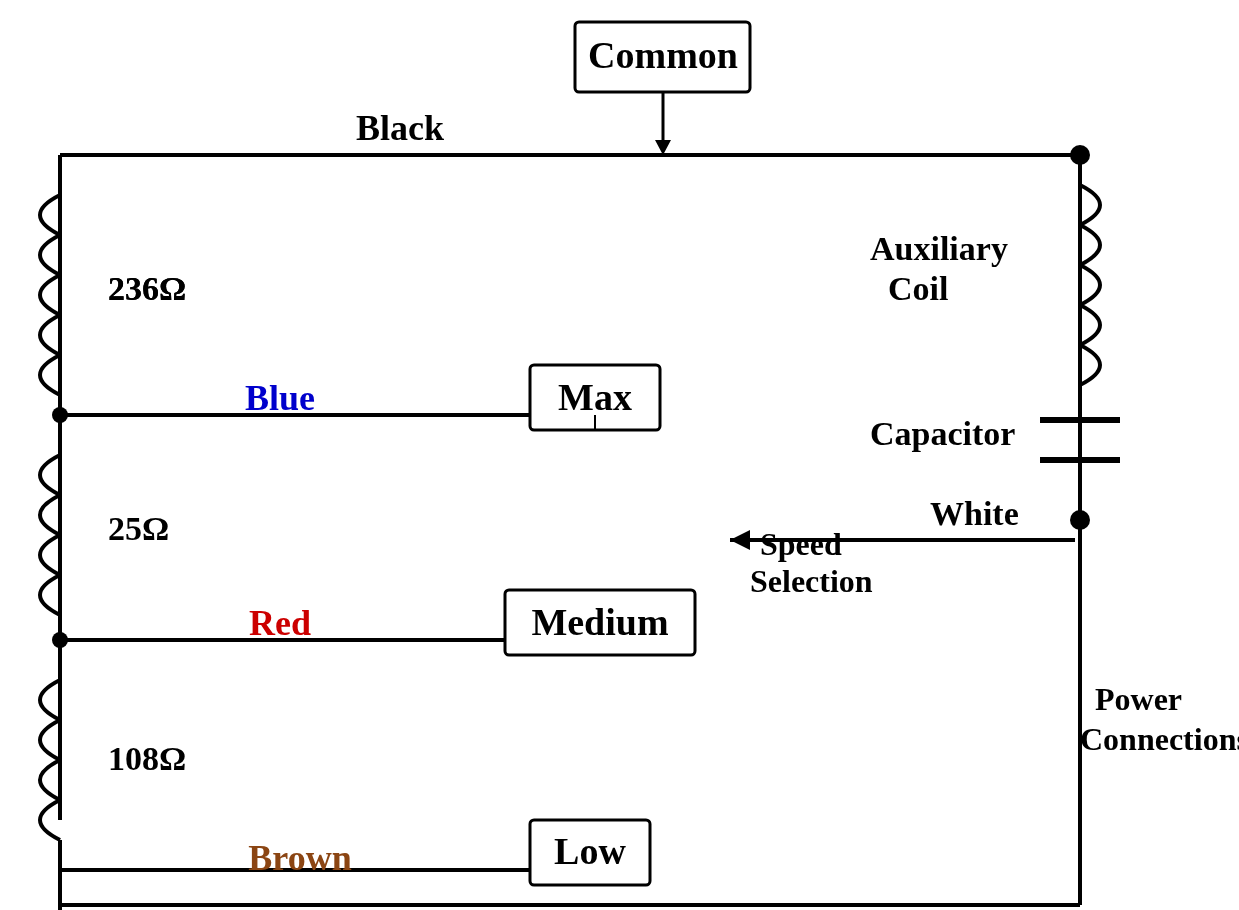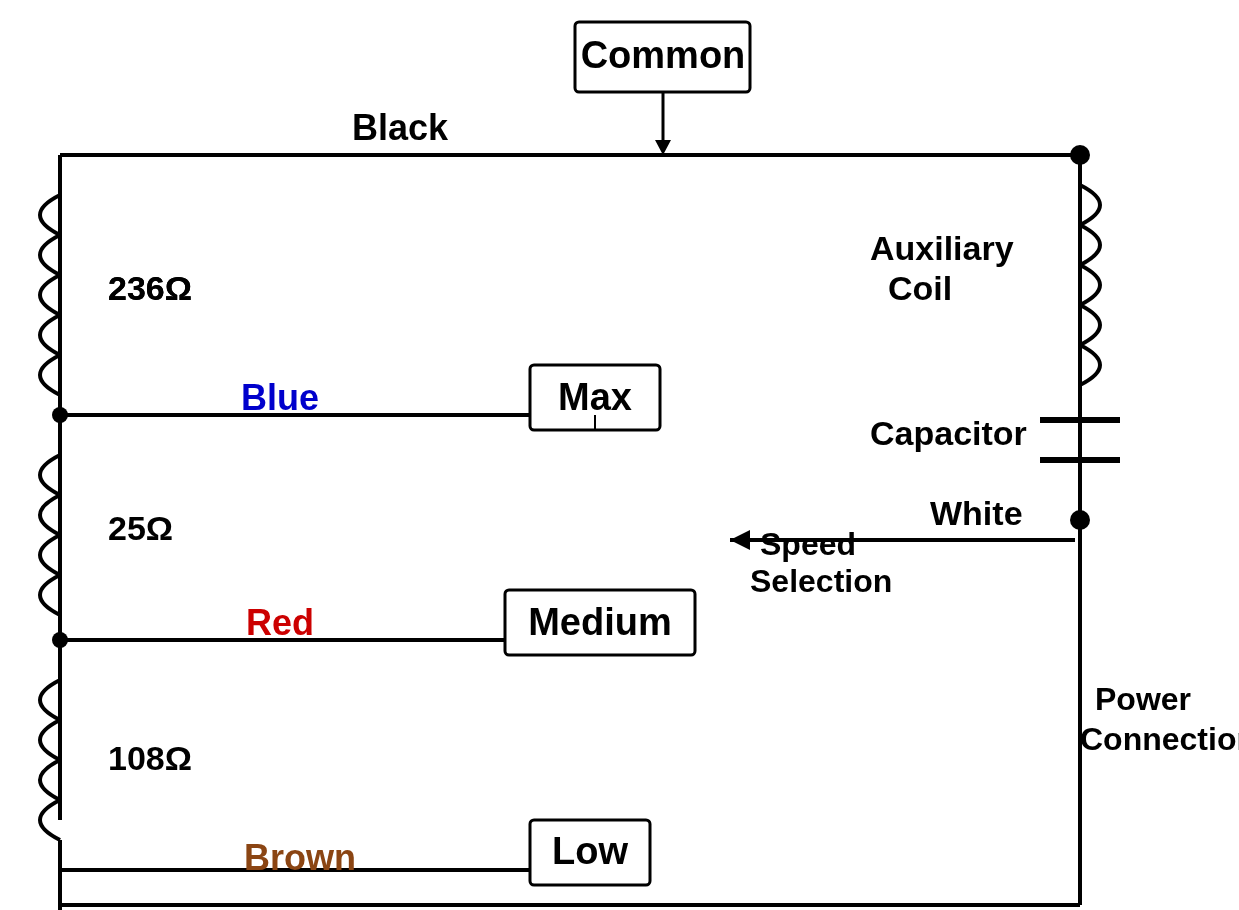--- a/index.html
+++ b/index.html
@@ -8,20 +8,21 @@
       height: 910px;
       background: #ffffff;
       font-family: Arial, sans-serif;
       overflow: hidden;
       position: relative;
     }
     #diagram-container {
       width: 1239px;
       height: 910px;
       position: relative;
+      font-family: Liberation Serif, serif;
     }
     svg {
       width: 100%;
       height: 100%;
     }
   </style>
 </head>
 <body>
 
 <div id="diagram-container">

